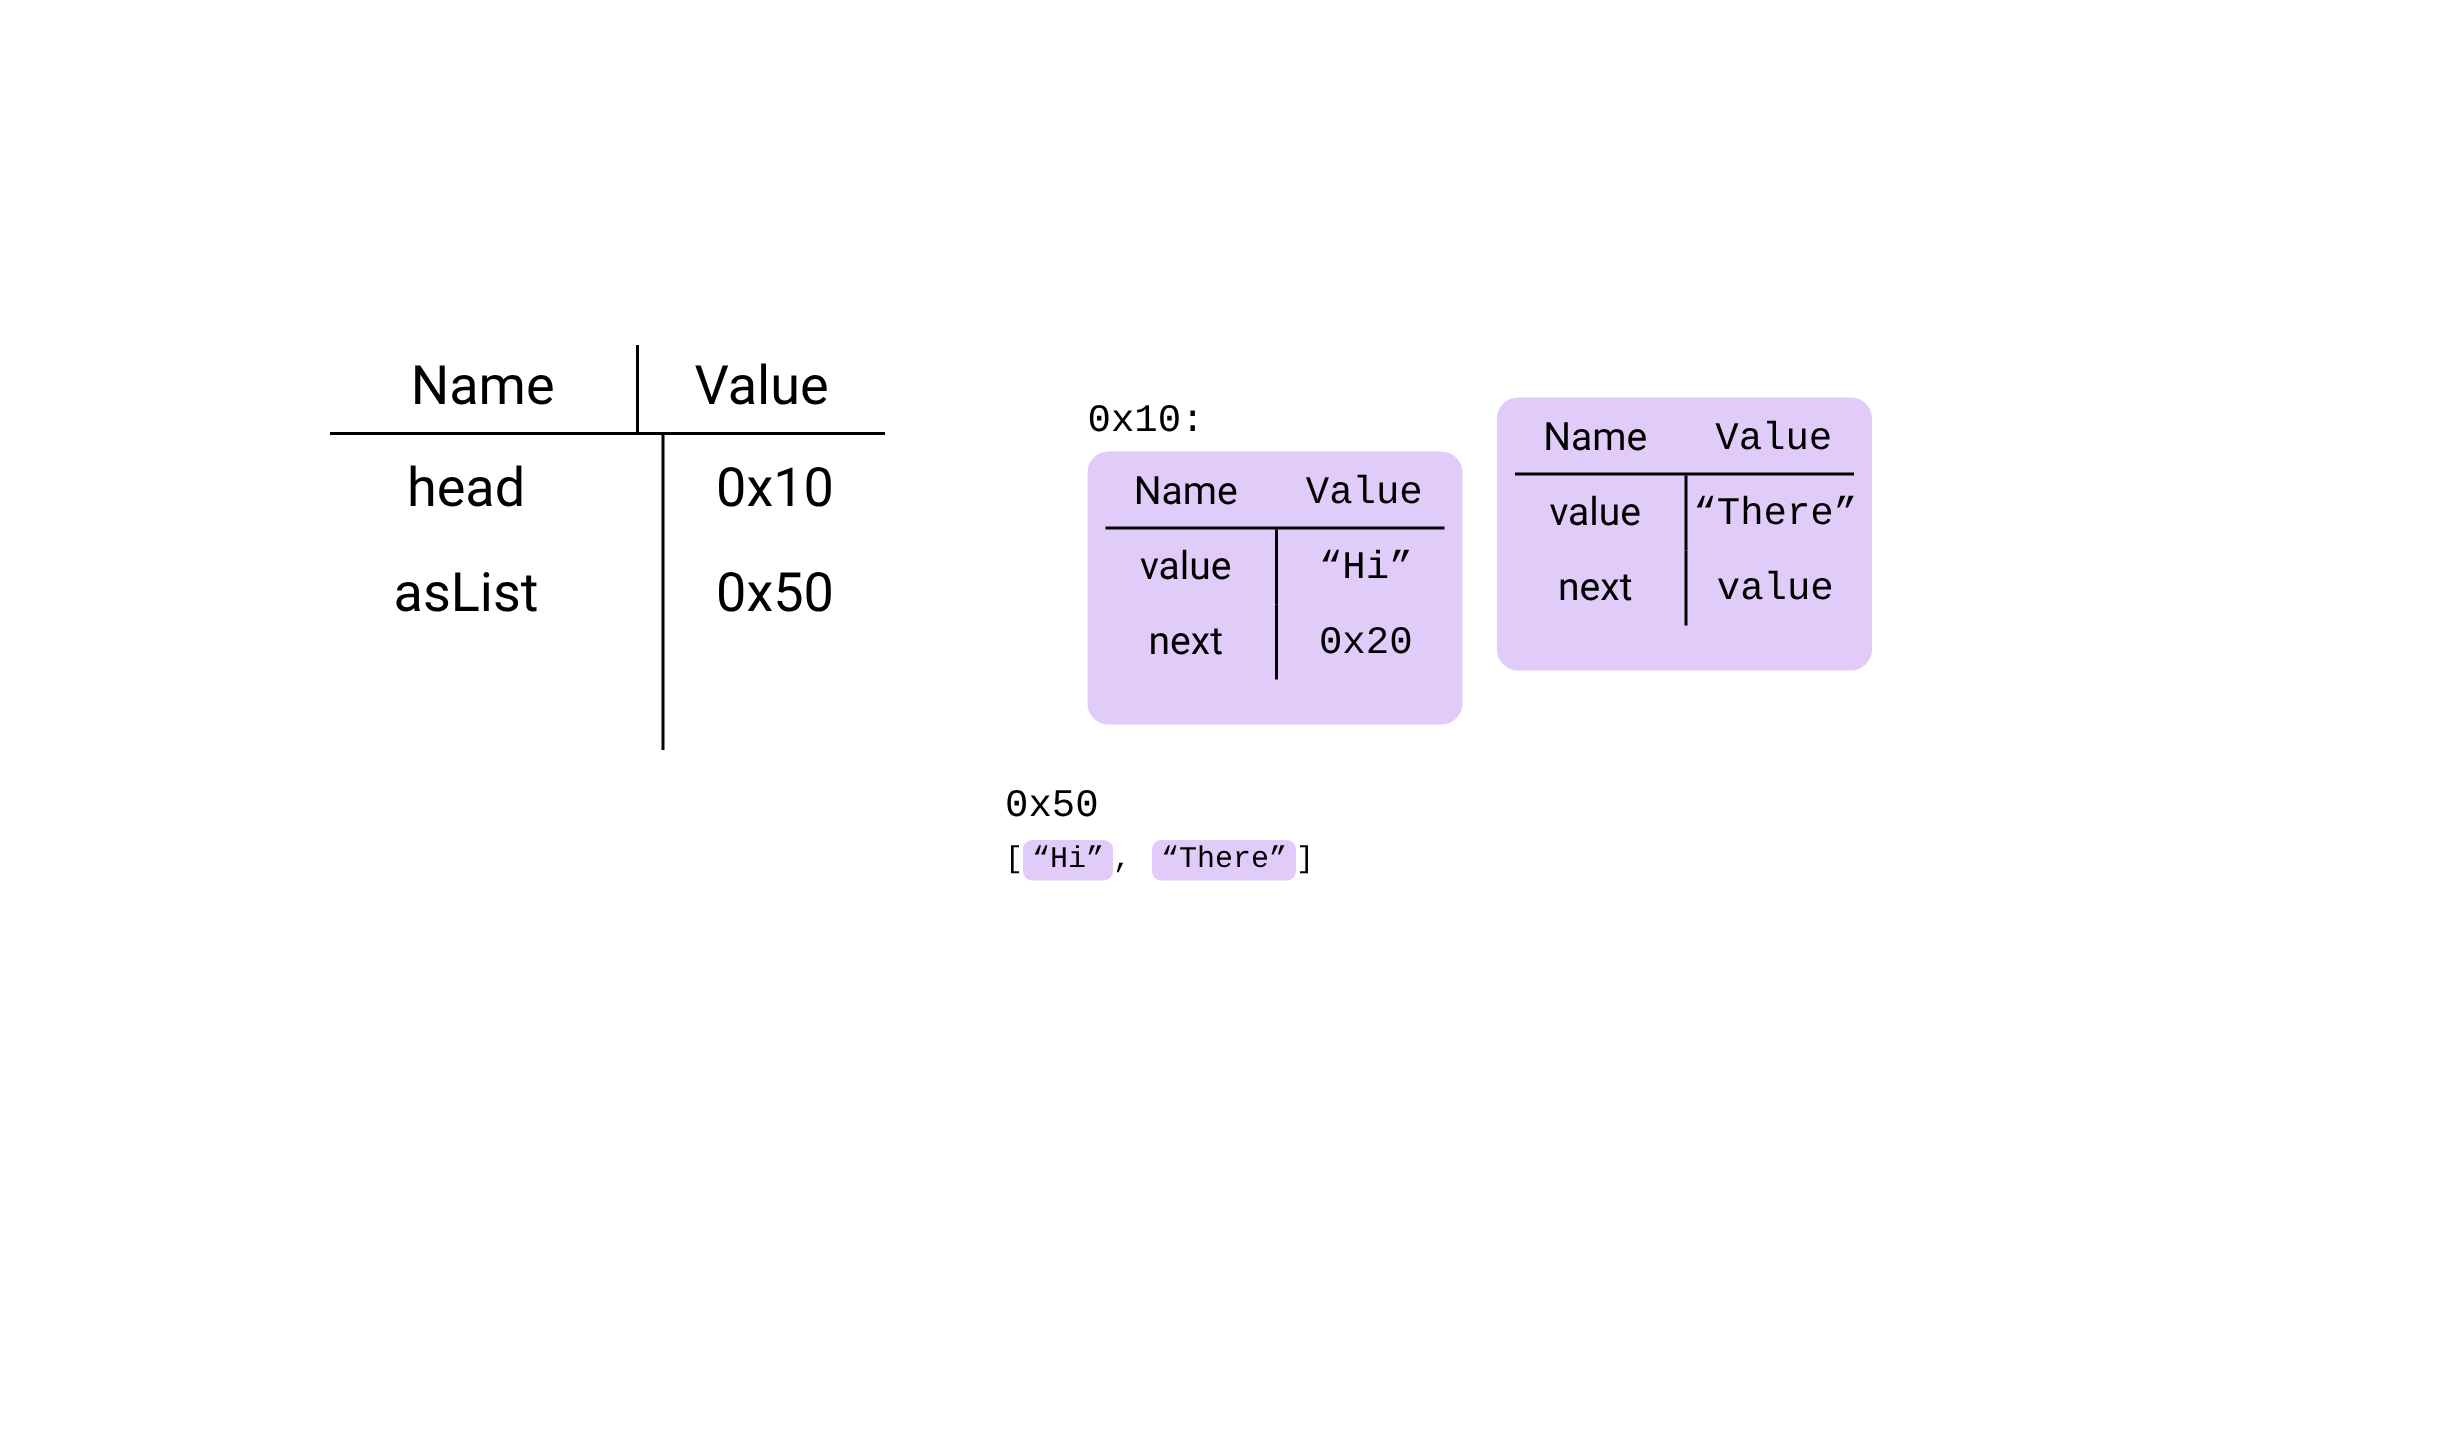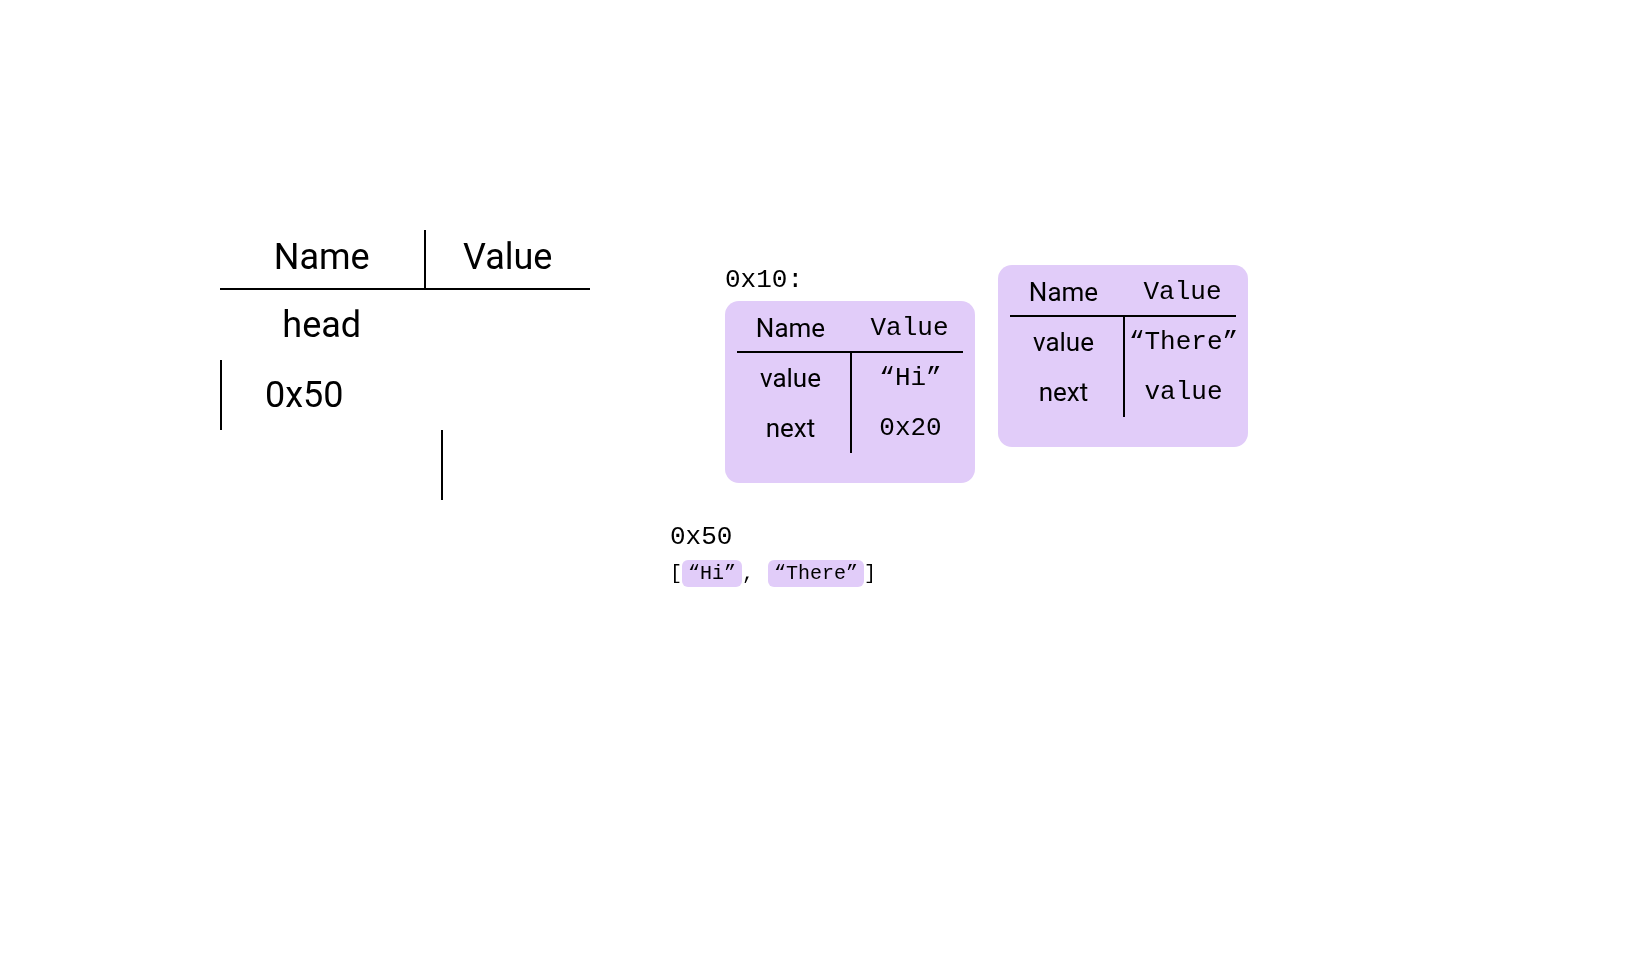--- a/index.html
+++ b/index.html
@@ -44,22 +44,24 @@
 
 <div class="canvas">
 
   <div class="main-table">
     <div class="head-row">
       <div class="col name">Name</div>
       <div class="col value">Value</div>
     </div>
     <div class="body-row">
       <div class="col name">head</div>
+      <div class="col value">0x10</div>
     </div>
     <div class="body-row">
+      <div class="col name">asList</div>
       <div class="col value">0x50</div>
     </div>
     <div class="body-row">
       <div class="col name">&nbsp;</div>
       <div class="col value">&nbsp;</div>
     </div>
   </div>
 
   <div class="heap-row">
 

